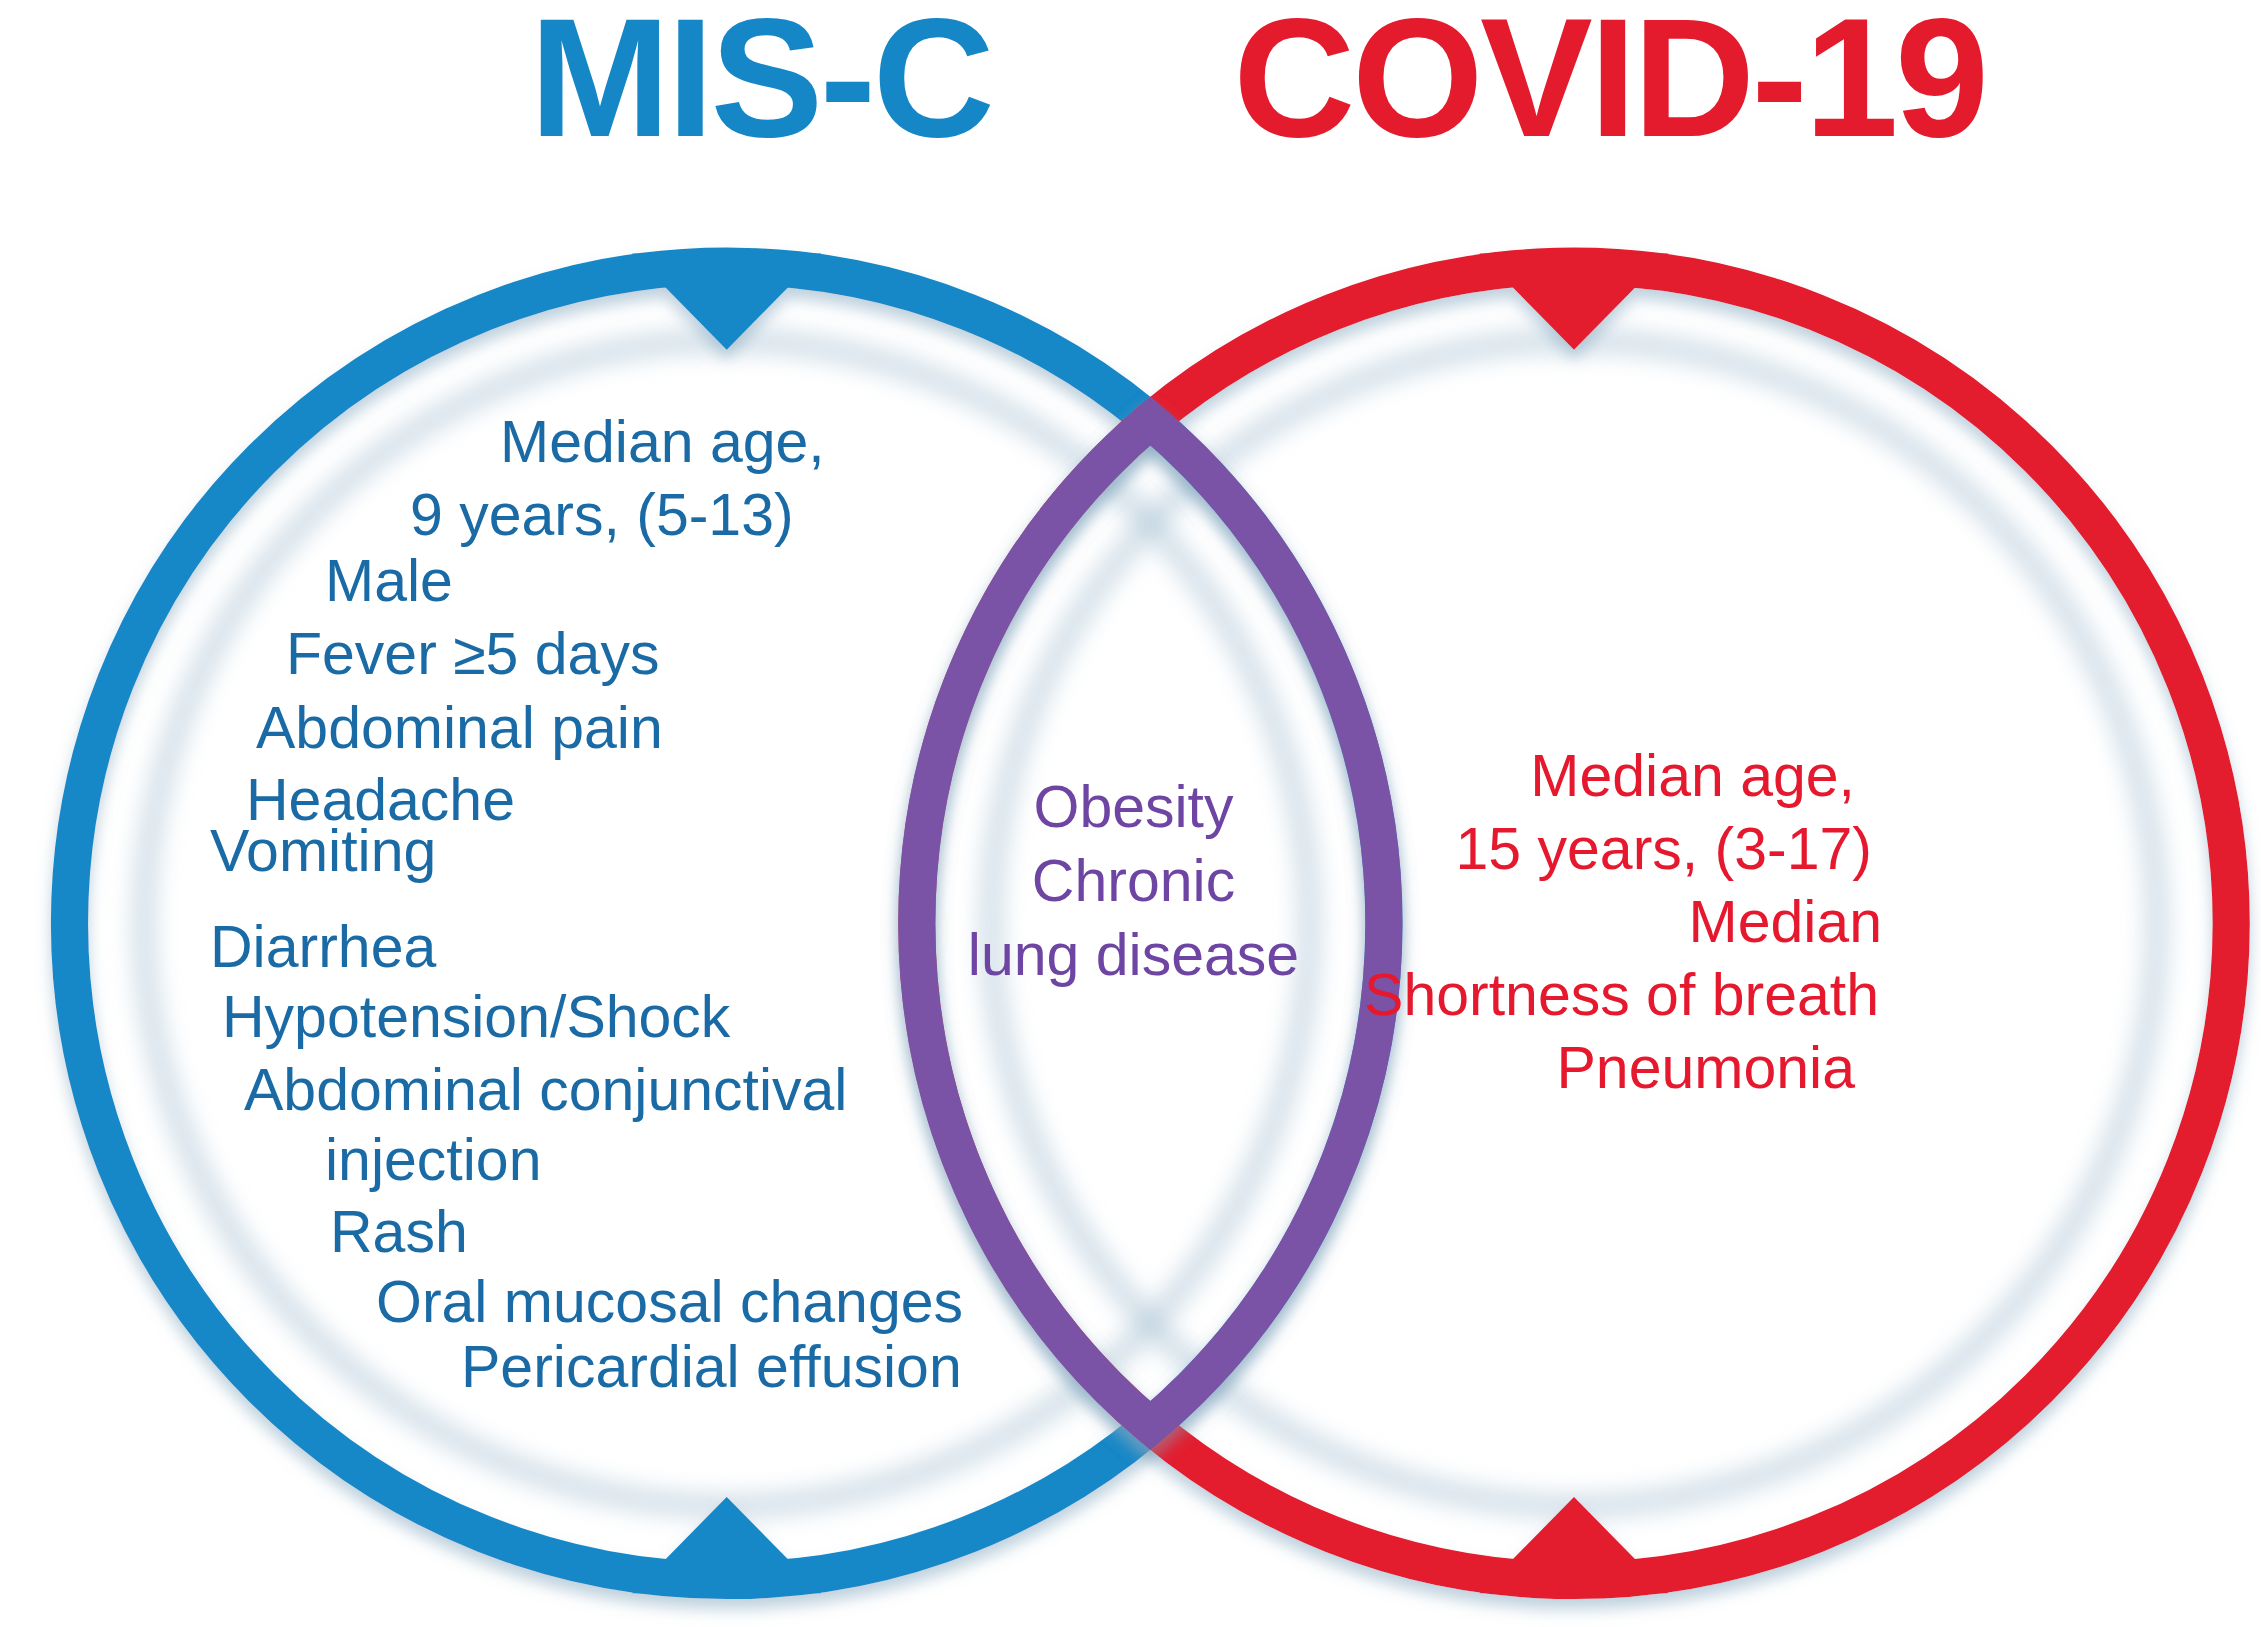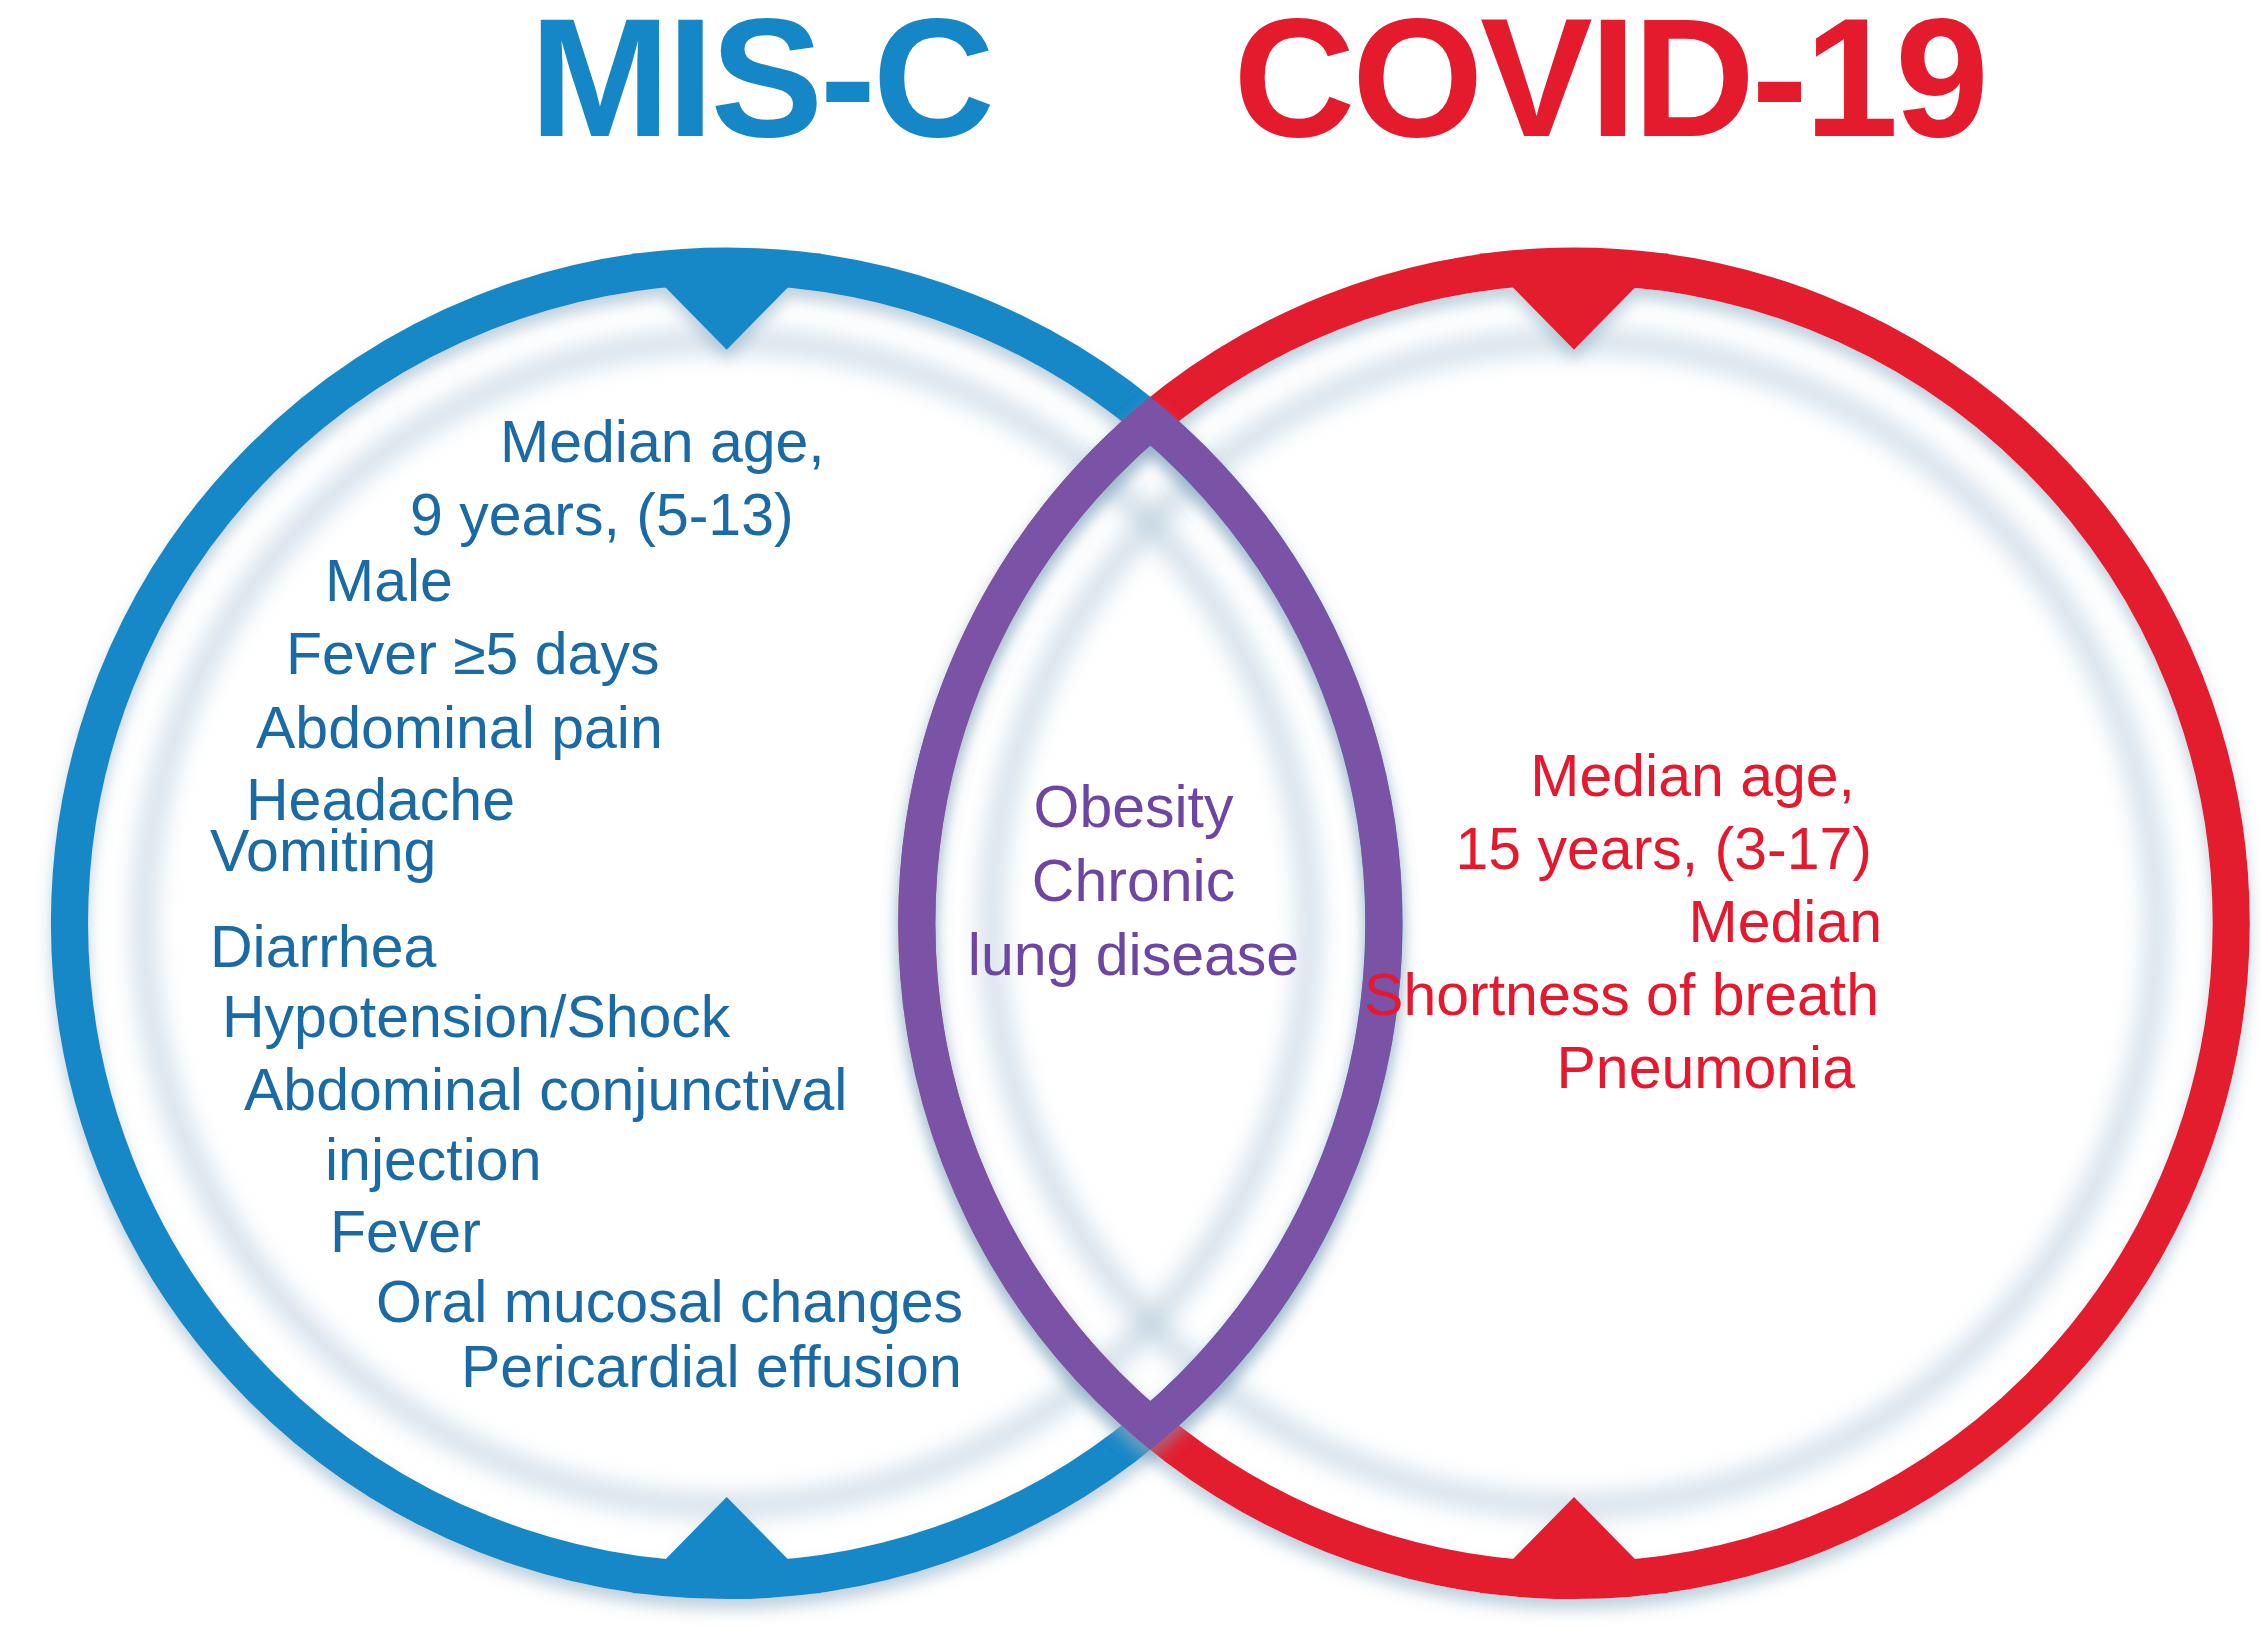--- a/index.html
+++ b/index.html
@@ -111,21 +111,21 @@
   <div class="item item-blue ml1">9 years, (5-13)</div>
   <div class="item item-blue ml2">Male</div>
   <div class="item item-blue ml3">Fever ≥5 days</div>
   <div class="item item-blue ml4">Abdominal pain</div>
   <div class="item item-blue ml5">Headache</div>
   <div class="item item-blue ml6">Vomiting</div>
   <div class="item item-blue ml7">Diarrhea</div>
   <div class="item item-blue ml8">Hypotension/Shock</div>
   <div class="item item-blue ml9">Abdominal conjunctival</div>
   <div class="item item-blue ml10">injection</div>
-  <div class="item item-blue ml11">Fever</div>
+  <div class="item item-blue ml11">Rash</div>
   <div class="item item-blue ml12">Oral mucosal changes</div>
   <div class="item item-blue ml13">Pericardial effusion</div>
 
   <div class="shared-block">
     <div>Obesity</div>
     <div>Chronic</div>
     <div>lung disease</div>
   </div>
 
   <div class="item item-red rl0">Median age,</div>

